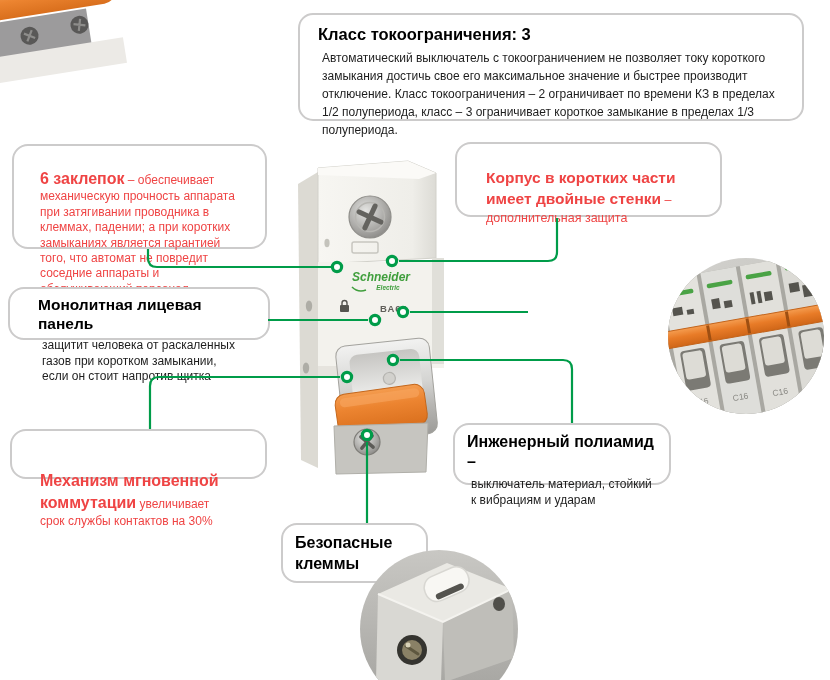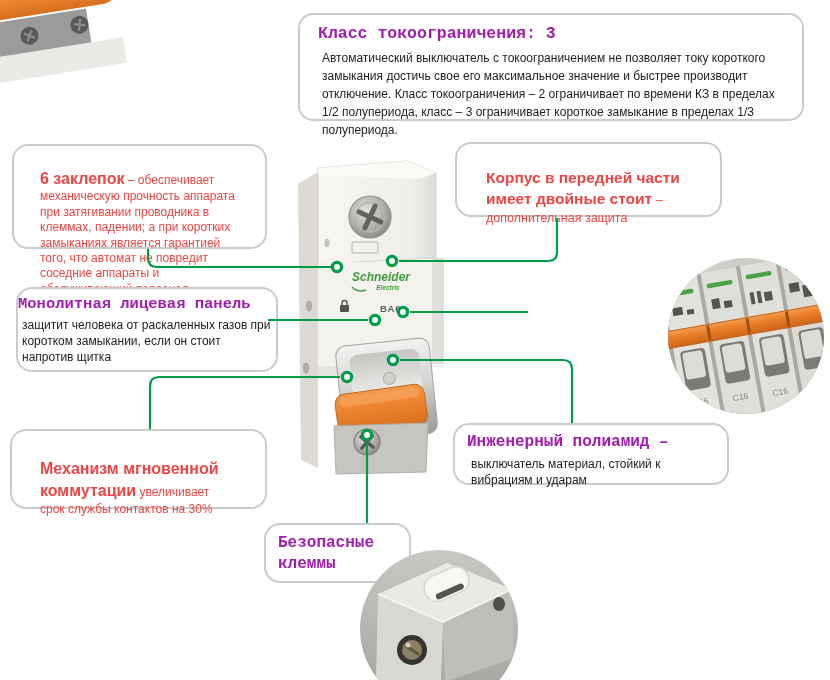--- a/index.html
+++ b/index.html
@@ -15,21 +15,21 @@
     font-family:"Liberation Sans", sans-serif;color:var(--text-dark);
   }
   .art{position:absolute;left:0;top:0;pointer-events:none;}
   #art-base{z-index:1;}
   #art-top{z-index:3;}
   .callout{
     position:absolute;z-index:2;background:#fff;
     border:2px solid var(--box-border);border-radius:16px;
     box-sizing:border-box;
   }
-  .callout .ttl{font-weight:bold;font-size:15.5px;line-height:1.25;margin:0 0 2px 0;color:#a21caf;font-family:Liberation Mono, monospace;}
+  .callout .ttl{font-weight:bold;font-size:15.5px;line-height:1.25;margin:0 0 2px 0;color:#000000;}
   .callout .bdy{font-size:12px;line-height:1.5;margin:4px;color:#1d1d1d;}
   .inline-p{font-size:12px;line-height:1.33;margin:16px;color:#ef4444;}
   .inline-p b{font-size:16px;}
   .cline{fill:none;stroke:var(--accent-green);stroke-width:2.2;}
   .cdot{fill:#ffffff;stroke:var(--accent-green);stroke-width:3.2;}
   .brand-txt{fill:var(--brand-green);font-family:"Liberation Sans",sans-serif;font-weight:bold;font-style:italic;}
   .model-txt{fill:#605f5a;font-family:"Liberation Sans",sans-serif;font-weight:bold;letter-spacing:1px;}
   .tiny-txt{fill:#8a8984;font-family:"Liberation Sans",sans-serif;}
 </style>
 </head>
@@ -134,44 +134,44 @@
 
   <div class="callout" style="left:12px;top:144px;width:255px;height:105px;padding:7px 10px">
     <p class="inline-p" style="line-height:1.28">
       <b>6 заклепок</b>
       <span>– обеспечивает механическую прочность аппарата при затягивании проводника в клеммах, падении; а при коротких замыканиях является гарантией того, что автомат не повредит соседние аппараты и обслуживающий персонал</span>
     </p>
   </div>
 
   <div class="callout" style="left:455px;top:142px;width:267px;height:75px;padding:8px 13px">
     <p class="inline-p" style="line-height:1.35;font-size:12.5px">
-      <b style="font-size:15.5px">Корпус в передней части имеет двойные стоит</b>
+      <b style="font-size:15.5px">Корпус в коротких части имеет двойные стенки</b>
       <span>– дополнительная защита</span>
     </p>
   </div>
 
-  <div class="callout" style="left:16px;top:287px;width:262px;height:85px;padding:6px 0">
+  <div class="callout" style="left:8px;top:287px;width:262px;height:53px;padding:6px 28px">
     <p class="ttl">Монолитная лицевая панель</p>
     <p class="bdy" style="line-height:1.32">защитит человека от раскаленных газов при коротком замыкании, если он стоит напротив щитка</p>
   </div>
 
 
-  <div class="callout" style="left:10px;top:429px;width:257px;height:80px;padding:11px 12px">
+  <div class="callout" style="left:10px;top:429px;width:257px;height:48px;padding:23px 12px">
     <p class="inline-p" style="line-height:1.35">
       <b>Механизм мгновенной коммутации</b>
       <span>увеличивает срок службы контактов на 30%</span>
     </p>
   </div>
 
-  <div class="callout" style="left:453px;top:423px;width:276px;height:62px;padding:7px 12px">
+  <div class="callout" style="left:453px;top:423px;width:218px;height:62px;padding:7px 12px">
     <p class="ttl" style="font-size:16px">Инженерный полиамид –</p>
     <p class="bdy" style="line-height:1.35">выключатель материал, стойкий к вибрациям и ударам</p>
   </div>
 
-  <div class="callout" style="left:264px;top:523px;width:147px;height:60px;padding:8px 12px">
+  <div class="callout" style="left:281px;top:523px;width:147px;height:60px;padding:8px 12px">
     <p class="ttl" style="font-size:16px;line-height:1.3">Безопасные клеммы</p>
   </div>
 
   <svg id="art-top" class="art" width="830" height="680" viewBox="0 0 830 680">
     <defs>
       <clipPath id="cpr">
           <circle cx="746" cy="336" r="78"></circle>
         </clipPath>
       <clipPath id="cpb">
           <circle cx="439" cy="629" r="79"></circle>

